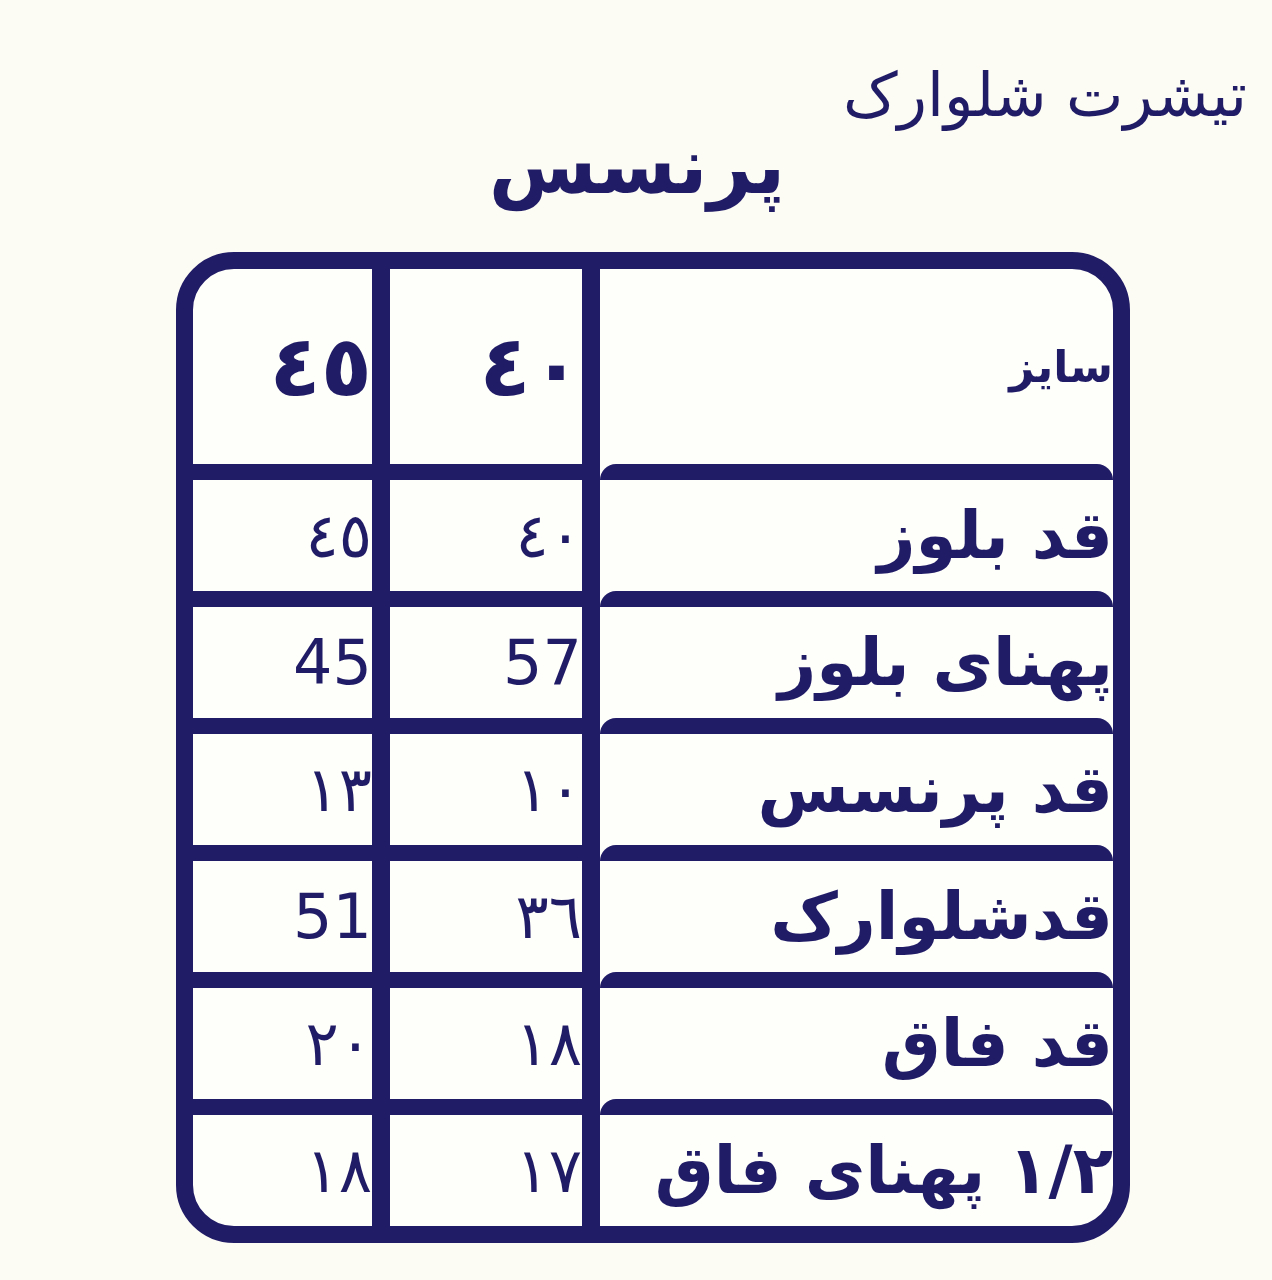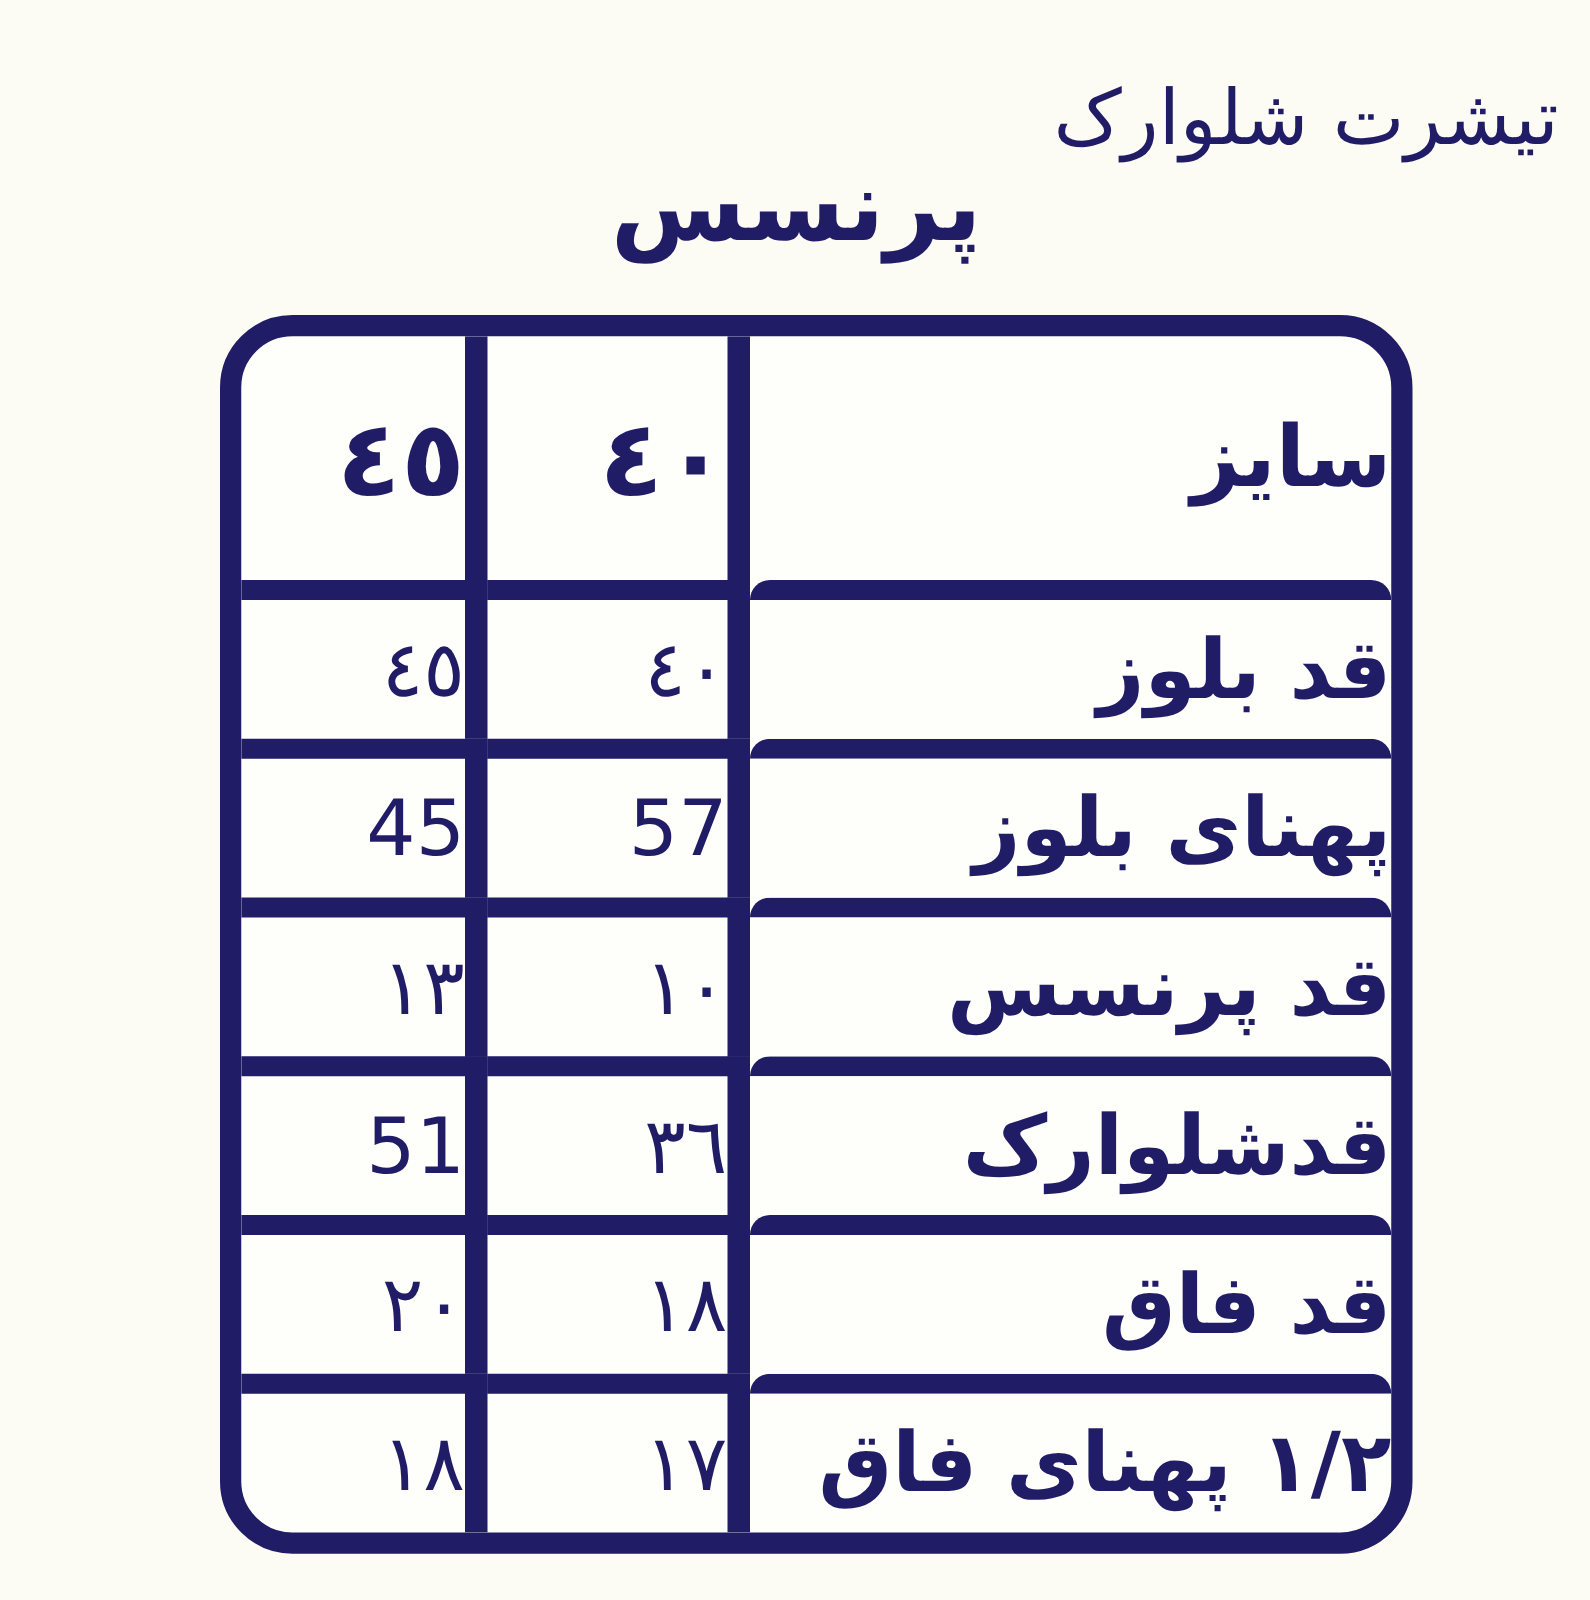--- a/index.html
+++ b/index.html
@@ -68,21 +68,21 @@
     vertical-align: middle;
     color: #211c66;
   }
   td:not(:first-child) {
     border-right: 18px solid #211c66;
   }
   tr.data-row td {
     border-top: 16px solid #211c66;
   }
   tr.header-row td.lbl {
-    font-size: 68px;
+    font-size: 44px;
     font-weight: bold;
   }
   tr.header-row td.num {
     font-size: 84px;
     font-weight: bold;
   }
   tr.data-row td.lbl {
     font-size: 66px;
     font-weight: bold;
     direction: rtl;

